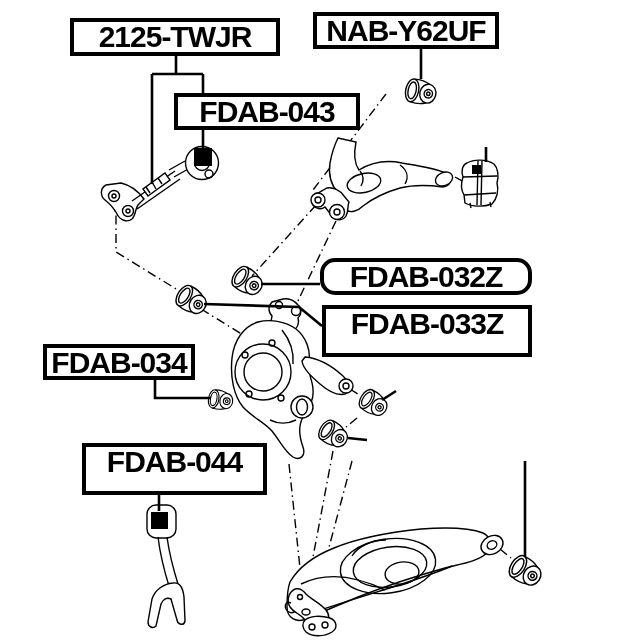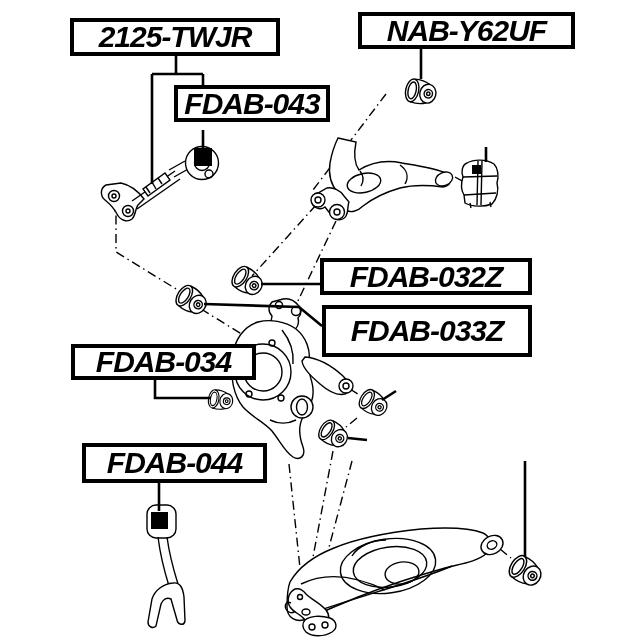--- a/index.html
+++ b/index.html
@@ -4,24 +4,23 @@
 <style>
   html,body{margin:0;padding:0;background:#fff;}
   .stage{
     position:relative;width:640px;height:640px;background:#ffffff;
     font-family:"Liberation Sans",sans-serif;overflow:hidden;
   }
   .stage svg{position:absolute;left:0;top:0;}
   .plabel{
     position:absolute;box-sizing:border-box;
     border:4px solid #000;background:#fff;color:#000;
-    display:flex;align-items:center;justify-content:center;
+    display:flex;justify-content:center;
     font-weight:bold;font-size:30px;letter-spacing:-1px;white-space:nowrap;
     line-height:1;
-    font-style:italic;
   }
 </style>
 </head>
 <body>
 
 <div class="stage">
 
 <svg width="640" height="640" viewBox="0 0 640 640">
   <defs>
     <g id="bushingGlyph" stroke="#000" stroke-width="1.4" fill="none">
@@ -152,40 +151,40 @@
   </g>
 
   <rect x="194" y="148" width="18" height="18" fill="#000"></rect>
   <rect x="151" y="512" width="17" height="17" fill="#000"></rect>
 </svg>
 
 <div class="plabel" style="left:70px;top:18px;width:210px;height:38px;">
   <span>2125-TWJR</span>
 </div>
 
-<div class="plabel" style="left:313px;top:12px;width:217px;height:37px;margin-left:45px;">
+<div class="plabel" style="left:313px;top:12px;width:186px;height:37px;">
   <span>NAB-Y62UF</span>
 </div>
 
-<div class="plabel" style="left:174px;top:85px;width:156px;height:37px;">
+<div class="plabel" style="left:174px;top:93px;width:186px;height:37px;">
   <span>FDAB-043</span>
 </div>
 
 
-<div class="plabel" style="left:320px;top:258px;width:212px;height:37px;">
+<div class="plabel" style="left:320px;top:258px;width:212px;height:37px;border-radius:15px;">
   <span>FDAB-032Z</span>
 </div>
 
 <div class="plabel" style="left:322px;top:305px;width:210px;height:52px;">
   <span>FDAB-033Z</span>
 </div>
 
-<div class="plabel" style="left:43px;top:344px;width:185px;height:36px;margin-left:28px;">
+<div class="plabel" style="left:43px;top:344px;width:152px;height:36px;">
   <span>FDAB-034</span>
 </div>
 
 
 
-<div class="plabel" style="left:82px;top:443px;width:185px;height:40px;">
+<div class="plabel" style="left:82px;top:443px;width:185px;height:52px;">
   <span>FDAB-044</span>
 </div>
 
 </div>
 
 </body></html>

